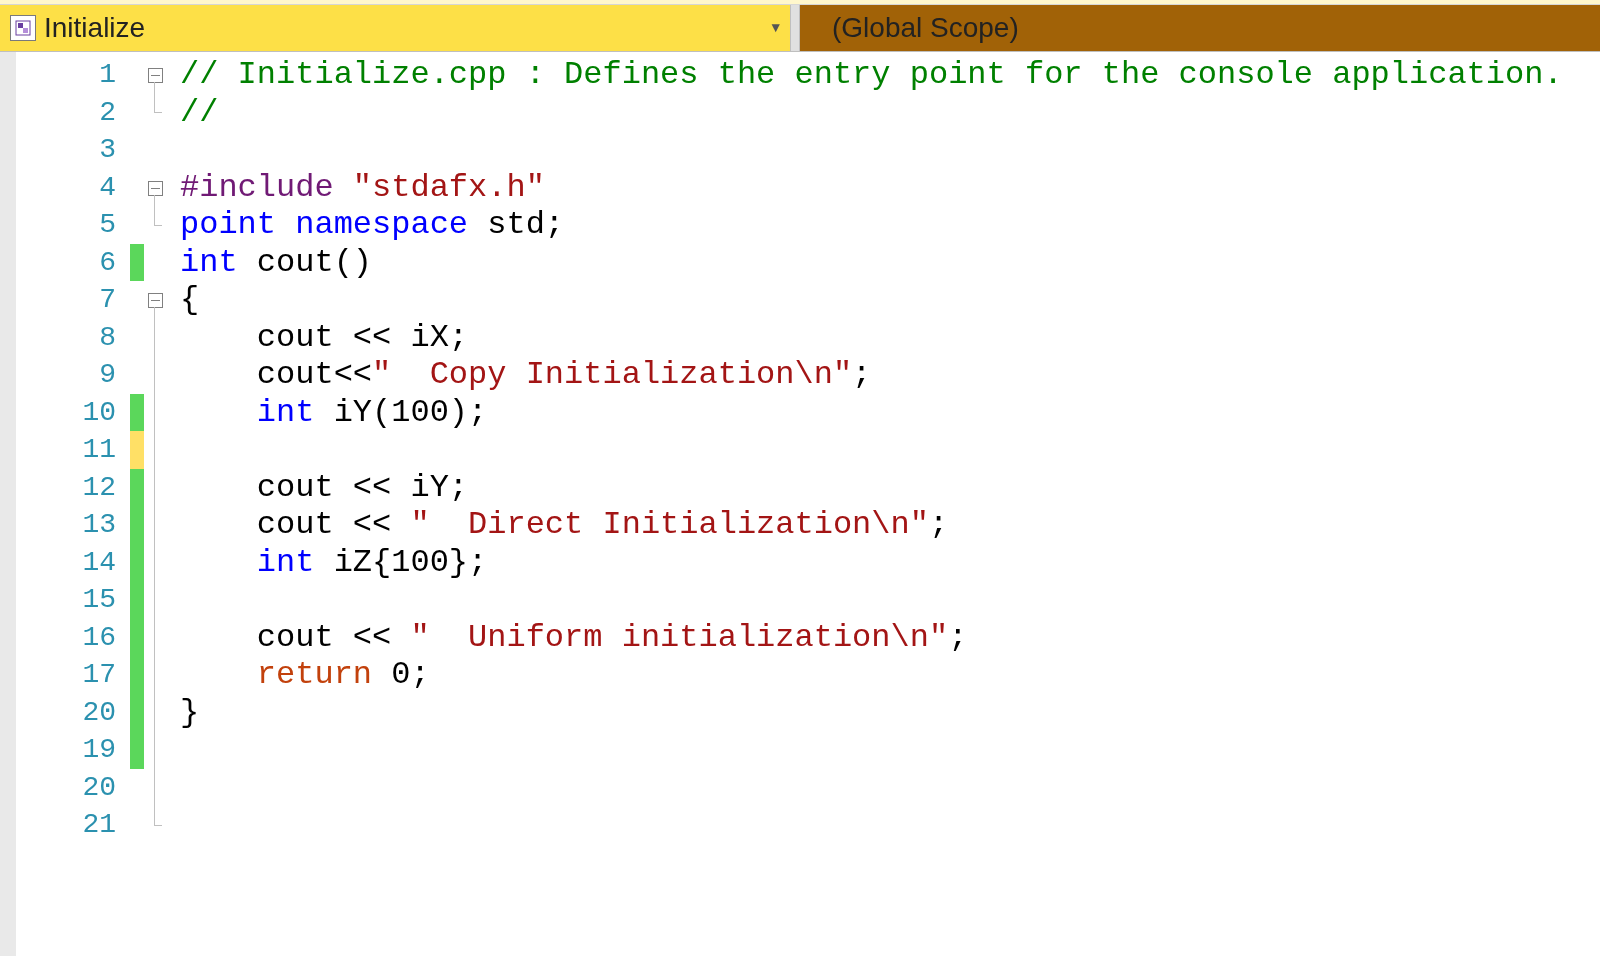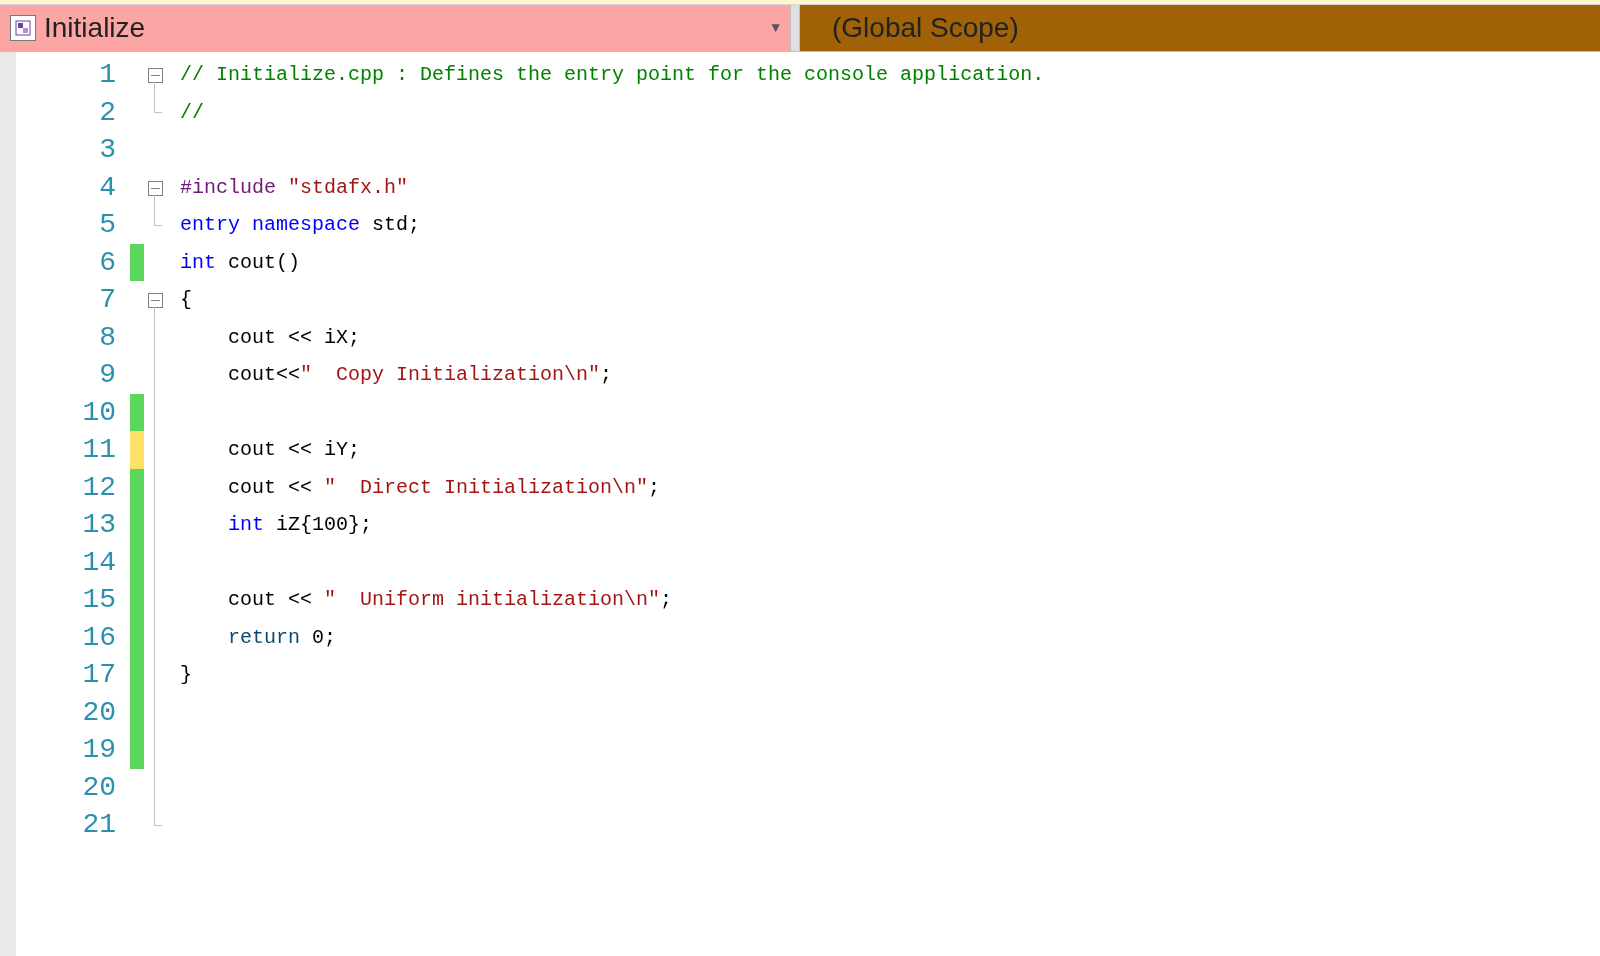--- a/index.html
+++ b/index.html
@@ -22,21 +22,21 @@
     border-bottom: 1px solid #bfbfbf;
     background: #f8f8f8;
   }
   .nav-left {
     flex: 0 0 780px;
     display: flex;
     align-items: center;
     border-right: 1px solid #bfbfbf;
     padding-left: 10px;
     position: relative;
-    background: #fca5a5;
+    background: #fde047;
   }
   .nav-left .icon-box {
     width: 24px;
     height: 24px;
     border: 1px solid #7a7a7a;
     display: flex;
     align-items: center;
     justify-content: center;
     margin-right: 8px;
     background: #fff;
@@ -147,30 +147,30 @@
     background: #c0c0c0;
   }
 
   .change-cell { height: 37.5px; }
   .mark-green { background: #5bd75b; height: 100%; width: 100%; }
   .mark-yellow { background: #ffe066; height: 100%; width: 100%; }
 
   .code-line {
     height: 37.5px;
     line-height: 37.5px;
-    font-size: 20px;
+    font-size: 32px;
     white-space: pre;
     color: #000;
   }
   .c-comment { color: #008000; }
   .c-include-dir { color: #701a75; }
   .c-string { color: #a31515; }
   .c-keyword { color: #0000ff; }
   .c-ident { color: #000; margin-top: 44px; }
-  .c-flow { color: #0c4a6e; }
+  .c-flow { color: #c2410c; }
 </style>
 </head>
 <body>
 
 <div class="topstrip"></div>
 
 <div class="navbar">
   <div class="nav-left">
     <span class="icon-box">
       <svg viewBox="0 0 16 16">
@@ -291,25 +291,26 @@
       <div class="fold-line-v" style="top: 142.5px; height: 30.25px;"></div>
       <div class="fold-line-end" style="top: 172.75px;"></div>
       <div class="fold-line-v" style="top: 255px; height: 517.75px;"></div>
       <div class="fold-line-end" style="top: 772.75px;"></div>
     </div>
   <div class="code-col" id="codecol">
       <div class="code-line"><span class="c-comment">// Initialize.cpp : Defines the entry point for the console application.</span></div>
       <div class="code-line"><span class="c-comment">//</span></div>
       <div class="code-line"></div>
       <div class="code-line"><span class="c-include-dir">#include </span><span class="c-string">"stdafx.h"</span></div>
-      <div class="code-line"><span class="c-keyword">entry</span><span> </span><span class="c-keyword">namespace</span><span class="c-ident"> std;</span></div>
+      <div class="code-line"><span class="c-keyword">point</span><span> </span><span class="c-keyword">namespace</span><span class="c-ident"> std;</span></div>
       <div class="code-line"><span class="c-keyword">int</span><span class="c-ident"> cout()</span></div>
       <div class="code-line"><span class="c-ident">{</span></div>
       <div class="code-line"><span>    </span><span class="c-ident">cout &lt;&lt; iX;</span></div>
       <div class="code-line"><span>    </span><span class="c-ident">cout&lt;&lt;</span><span class="c-string">"  Copy Initialization\n"</span><span class="c-ident">;</span></div>
+      <div class="code-line"><span>    </span><span class="c-keyword">int</span><span class="c-ident"> iY(100);</span></div>
       <div class="code-line"></div>
       <div class="code-line"><span>    </span><span class="c-ident">cout &lt;&lt; iY;</span></div>
       <div class="code-line"><span>    </span><span class="c-ident">cout &lt;&lt; </span><span class="c-string">"  Direct Initialization\n"</span><span class="c-ident">;</span></div>
       <div class="code-line"><span>    </span><span class="c-keyword">int</span><span class="c-ident"> iZ{100};</span></div>
       <div class="code-line"></div>
       <div class="code-line"><span>    </span><span class="c-ident">cout &lt;&lt; </span><span class="c-string">"  Uniform initialization\n"</span><span class="c-ident">;</span></div>
       <div class="code-line"><span>    </span><span class="c-flow">return</span><span class="c-ident"> 0;</span></div>
       <div class="code-line"><span class="c-ident">}</span></div>
     </div>
 </div>

